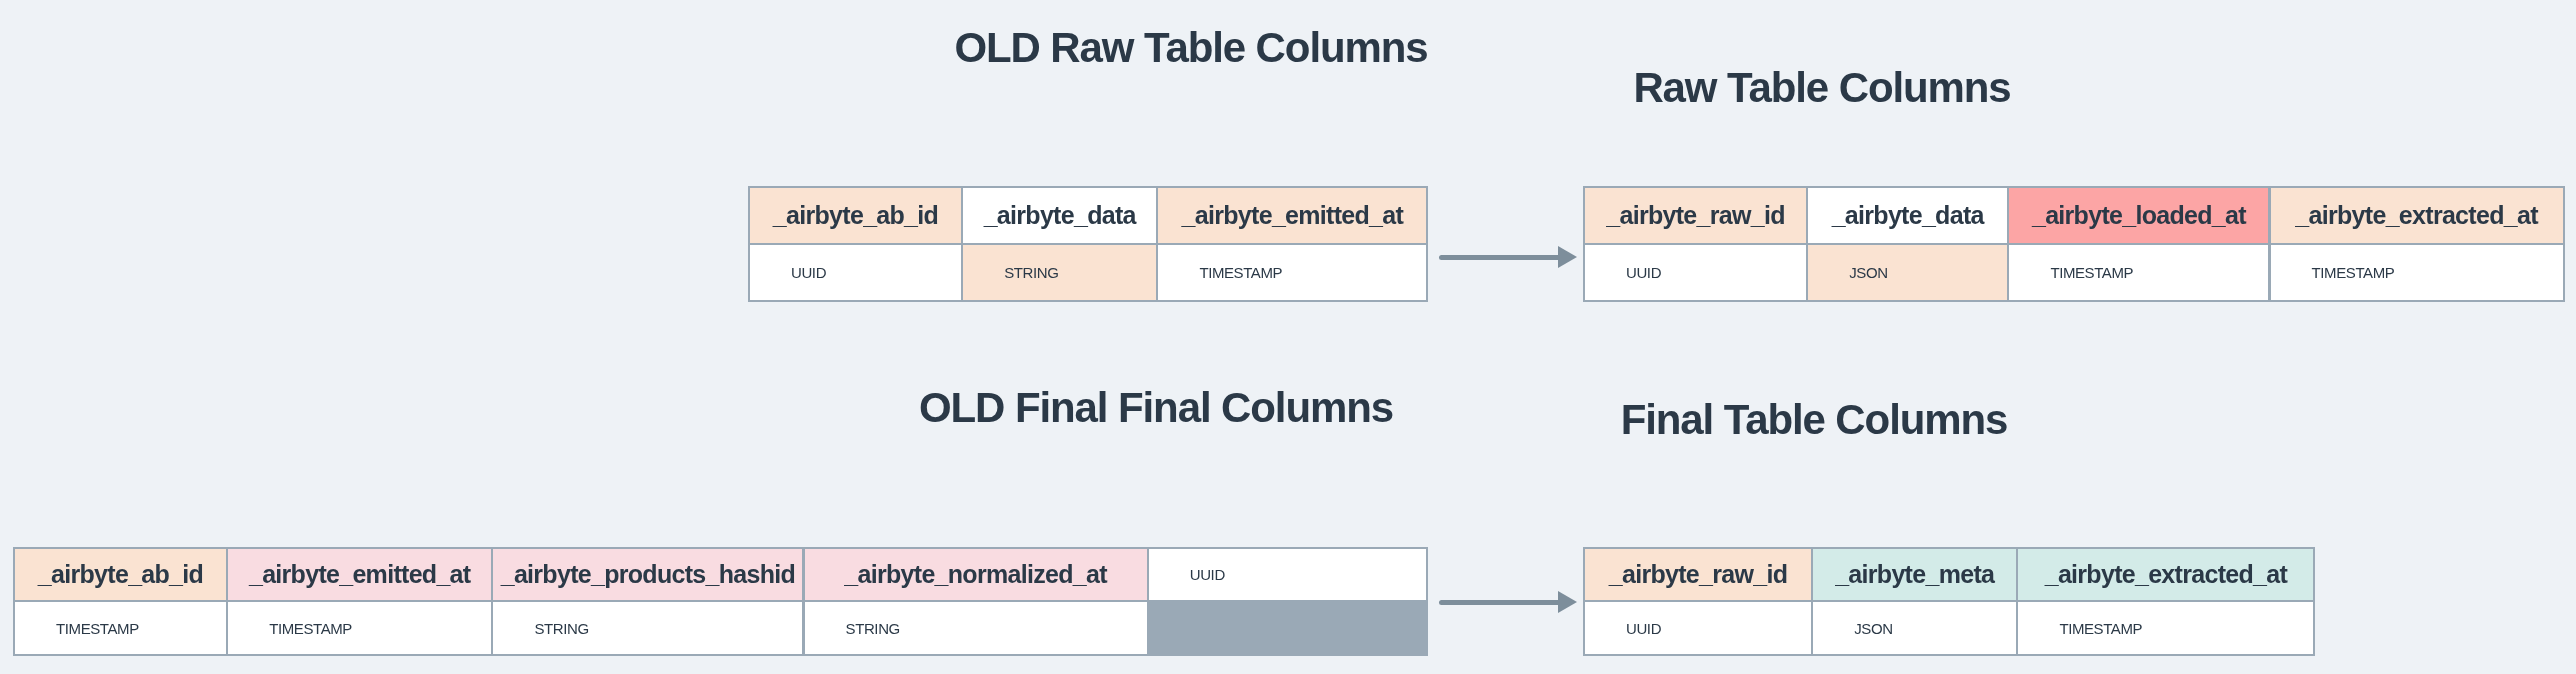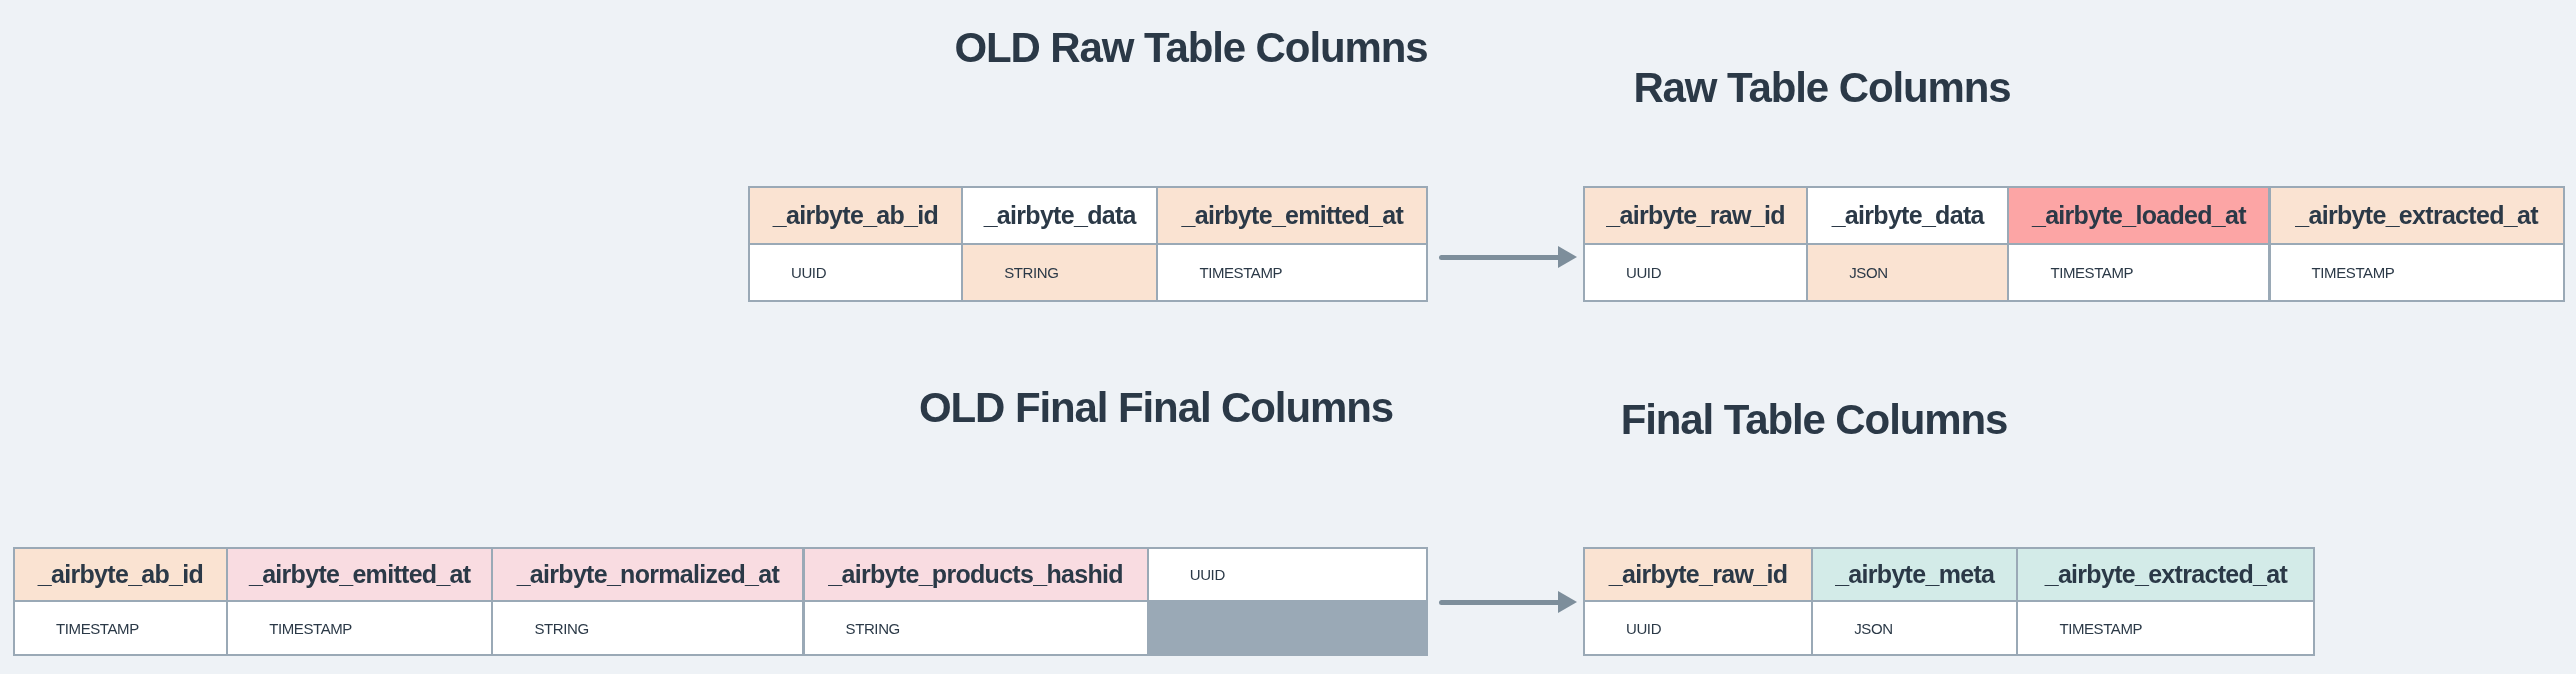--- a/index.html
+++ b/index.html
@@ -83,22 +83,22 @@
   <div class="cell val" style="background-color: rgb(255, 255, 255);">TIMESTAMP</div>
   <div class="cell val" style="background-color: rgb(255, 255, 255);">TIMESTAMP</div>
 </div>
 
 <div class="title" style="left:1156px; top:382px;">OLD Final Final Columns</div>
 <div class="title" style="left:1814px; top:382px;margin-top:12px;">Final Table Columns</div>
 
 <div class="tbl" style="left:13px; top:547px; grid-template-columns:211px 263px 309px 342px 277px; grid-template-rows:51px 52px;">
   <div class="cell head" style="background-color: rgb(250, 227, 210);">_airbyte_ab_id</div>
   <div class="cell head" style="background-color: rgb(249, 220, 225);">_airbyte_emitted_at</div>
+  <div class="cell head" style="background-color: rgb(249, 220, 225);">_airbyte_products_hashid</div>
   <div class="cell head" style="background-color: rgb(249, 220, 225);">_airbyte_normalized_at</div>
-  <div class="cell head" style="background-color: rgb(249, 220, 225);">_airbyte_products_hashid</div>
   <div class="cell val" style="background-color: rgb(255, 255, 255);">UUID</div>
   <div class="cell val" style="background-color: rgb(255, 255, 255);">TIMESTAMP</div>
   <div class="cell val" style="background-color: rgb(255, 255, 255);">TIMESTAMP</div>
   <div class="cell val" style="background-color: rgb(255, 255, 255);">STRING</div>
   <div class="cell val" style="background-color: rgb(255, 255, 255);">STRING</div>
 </div>
 
 <div class="arrow" style="left:1439px; top:591px;">
   <div class="shaft"></div>
   <div class="tip"></div>

